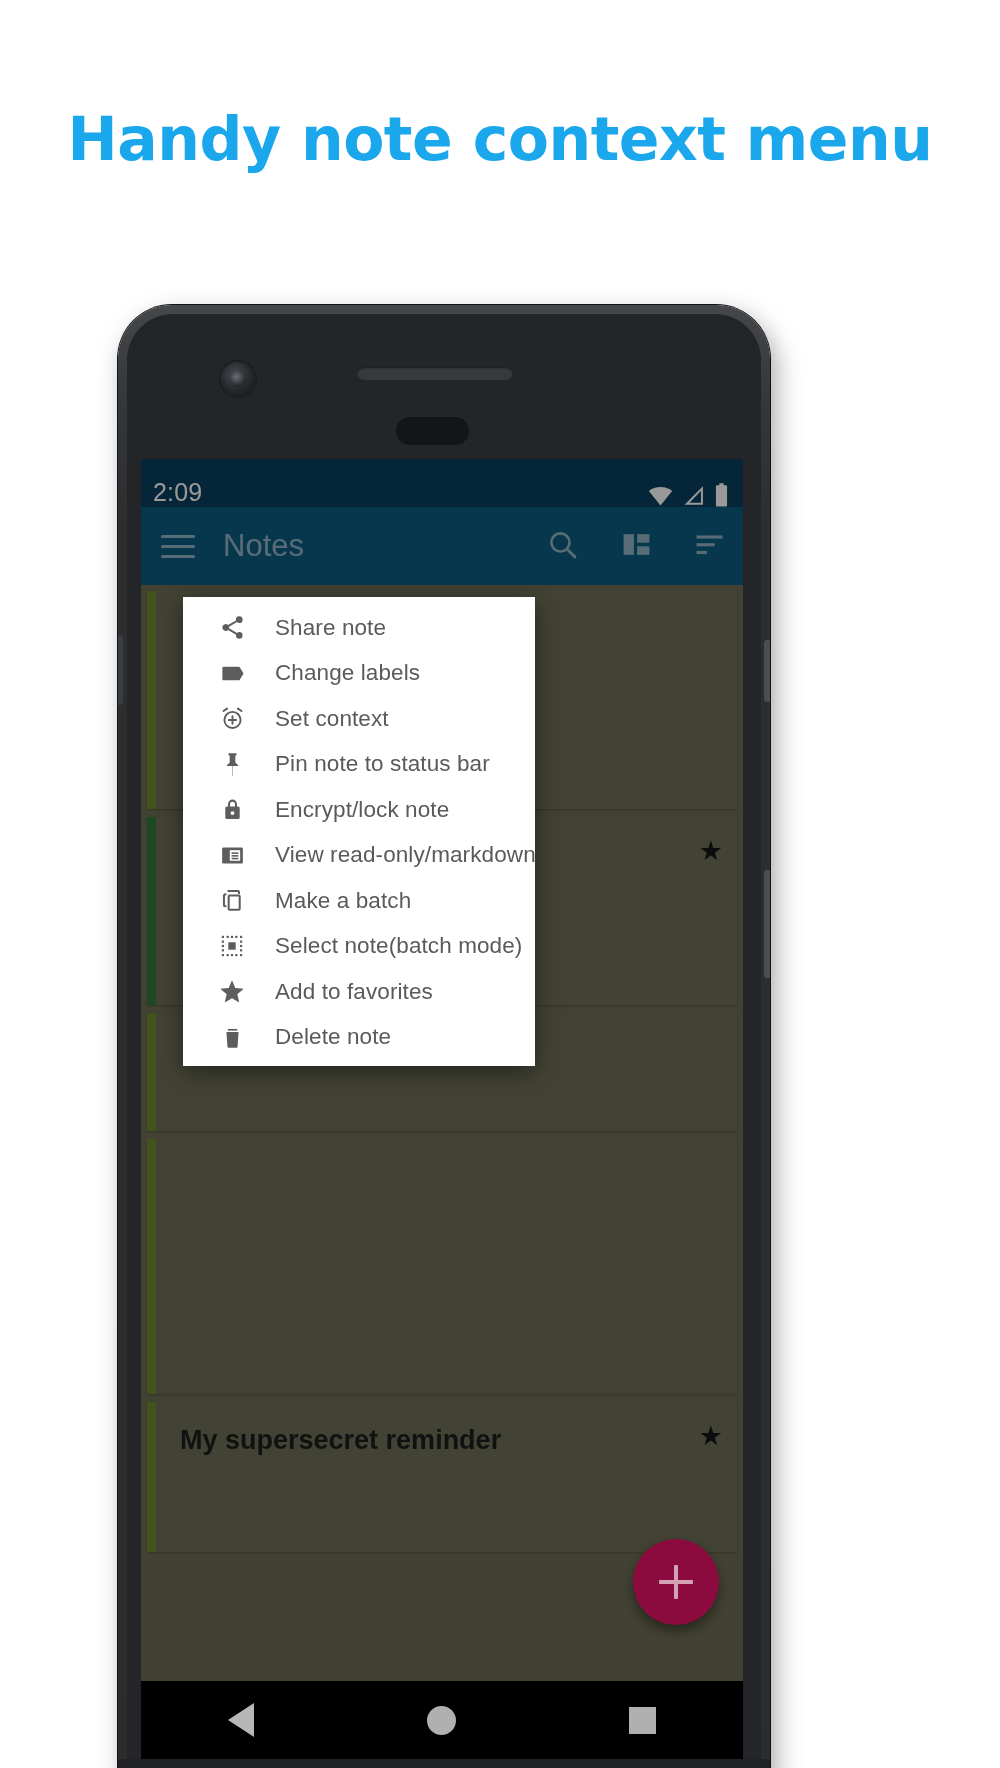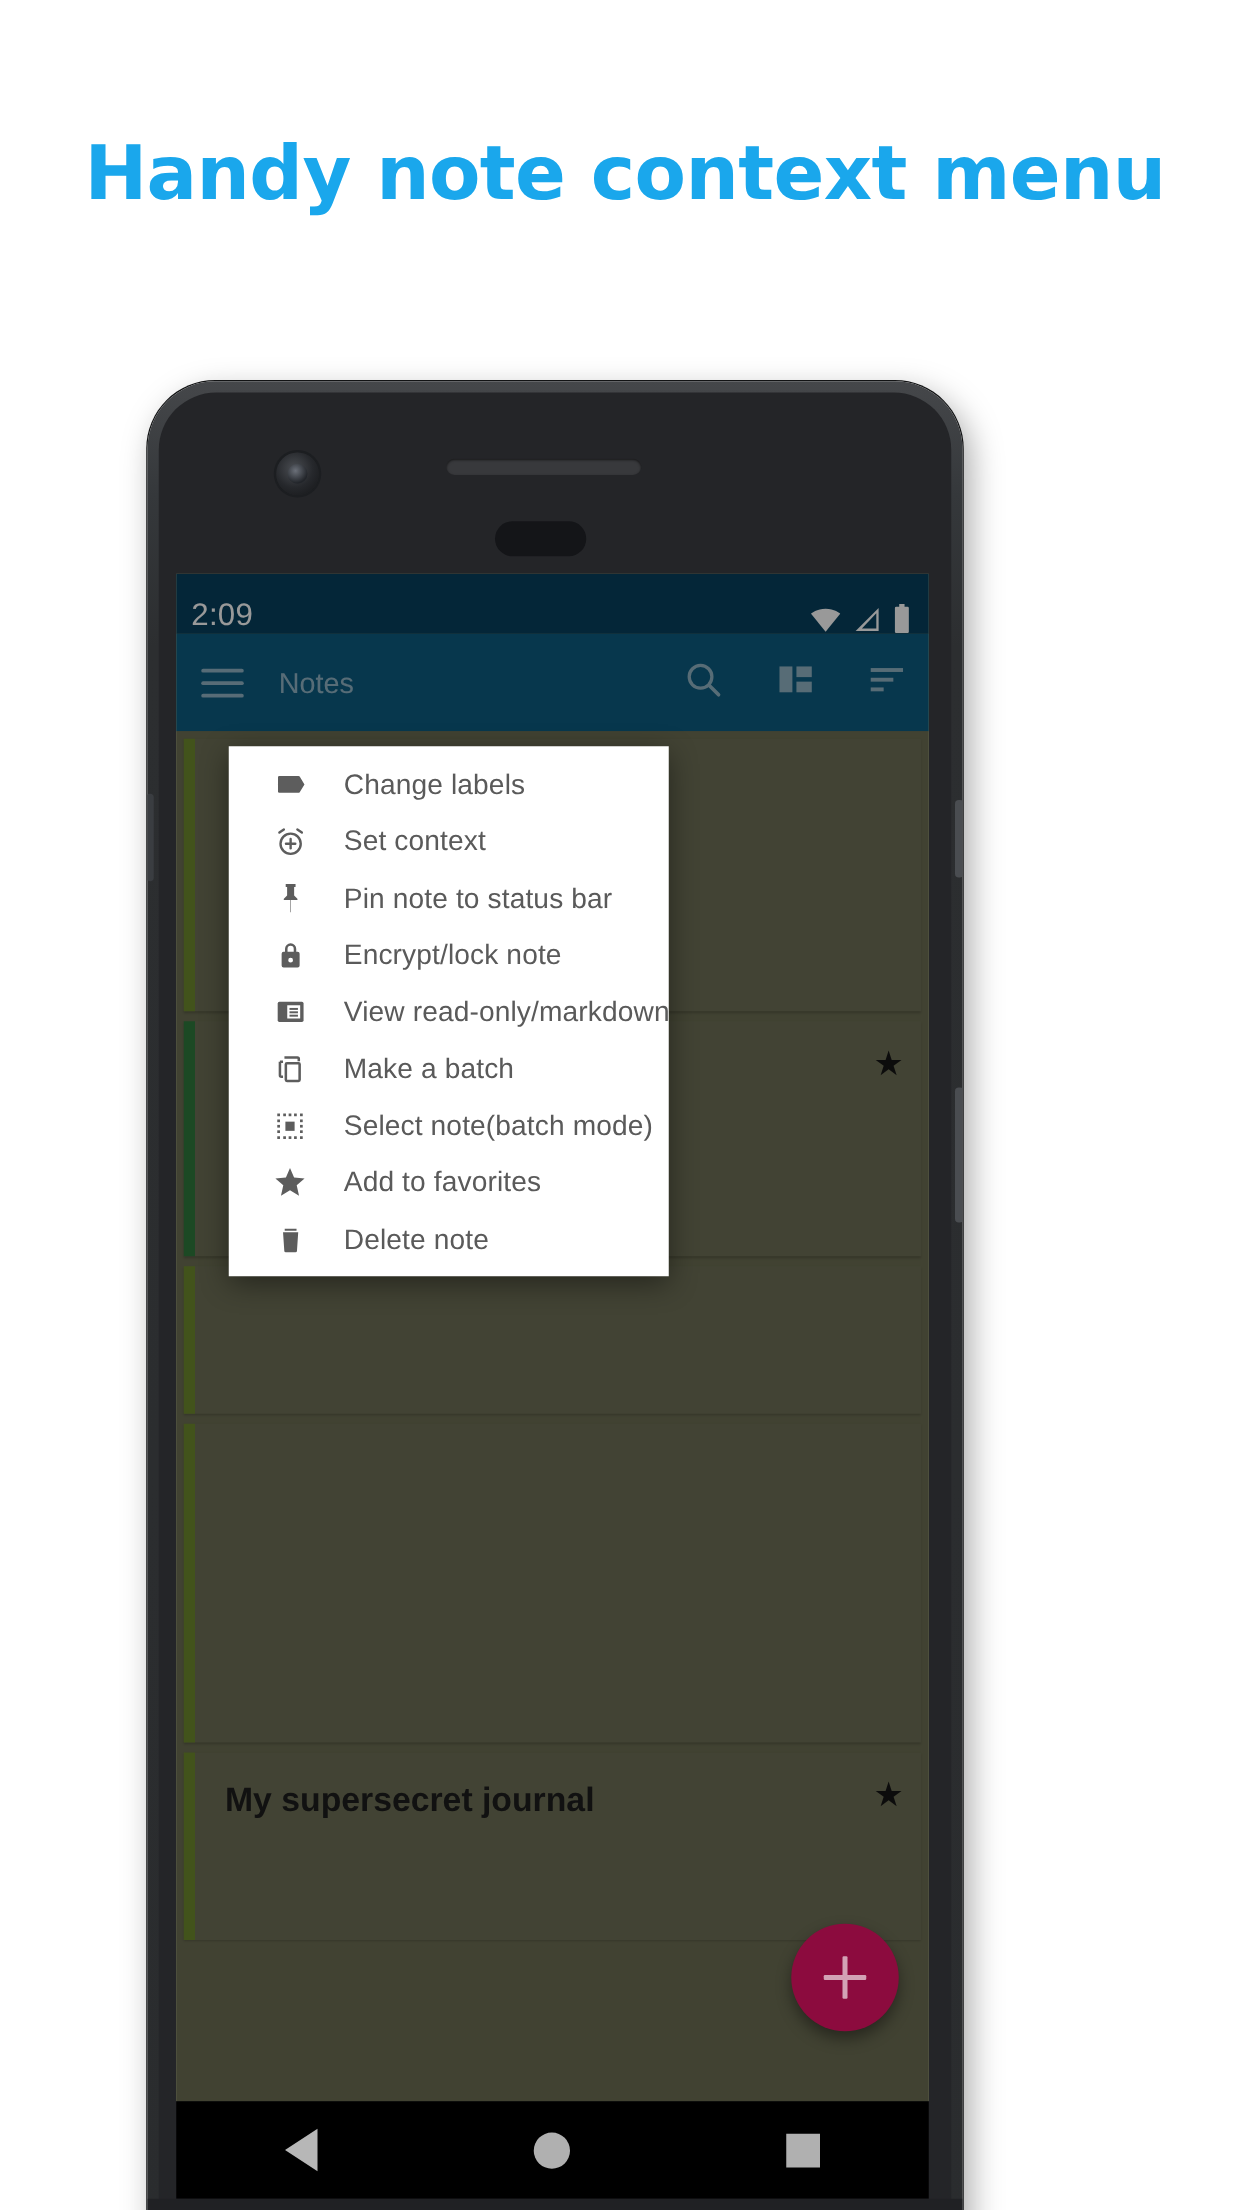--- a/index.html
+++ b/index.html
@@ -89,21 +89,21 @@
   .status-icons svg { display:block; }
 
   
   .toolbar {
     position: relative; height: 78px; width: 100%;
     background: #0d5c80;
     display:flex; align-items:center; padding: 0 18px 0 20px;
   }
   .tb-title {
     color: rgba(255,255,255,.55);
-    font-size: 23px; margin-left: 28px; font-weight: 400;
+    font-size: 31px; margin-left: 28px; font-weight: 400;
   }
   .tb-actions { margin-left:auto; display:flex; align-items:center; gap: 42px; }
   .ic { opacity:.55; display:block; }
   .hamburger { width: 34px; }
   .hamburger span {
     display:block; height:3px; background:rgba(255,255,255,.55); border-radius:2px; margin:7px 0;
   }
 
   
   .noteslist { position:relative; width:100%; height: 1096px; background:#6d6f54; padding: 6px 6px 0 6px; }
@@ -256,33 +256,41 @@
           <div class="nc-body"></div>
           <div class="nc-star">★</div>
         </div>
         <div class="notecard" style="height:118px">
           <div class="nc-title"></div>
         </div>
         <div class="notecard" style="height:255px">
           <div class="nc-title"></div>
         </div>
         <div class="notecard" style="height:150px">
-          <div class="nc-title">My supersecret journal</div>
+          <div class="nc-title">My supersecret reminder</div>
           <div class="nc-star">★</div>
         </div>
       </div>
 
       <div class="scrim"></div>
 
       <div class="fab">
         <div class="plus"></div>
       </div>
 
       <div class="ctxmenu">
 
+        <div class="mitem">
+          <span class="mi-icon">
+            <svg width="27" height="27" viewBox="0 0 24 24" fill="#5d5d5d">
+                <path d="M18 16.1c-.76 0-1.44.3-1.96.77L8.91 12.7c.05-.23.09-.46.09-.7s-.04-.47-.09-.7l7.05-4.11c.54.5 1.25.81 2.04.81a3 3 0 1 0-3-3c0 .24.04.47.09.7L8.04 9.81A3 3 0 1 0 6 15c.79 0 1.5-.31 2.04-.81l7.12 4.16c-.05.21-.08.43-.08.65a2.92 2.92 0 1 0 2.92-2.9z"></path>
+              </svg>
+          </span>
+          <span class="mi-label">Share note</span>
+        </div>
 
 
         <div class="mitem">
           <span class="mi-icon">
             <svg width="27" height="27" viewBox="0 0 24 24" fill="#5d5d5d">
                 <path d="M17.6 6H4a1 1 0 0 0-1 1v10a1 1 0 0 0 1 1h13.6c.35 0 .67-.18.85-.47l3.4-5.53-3.4-5.53A1 1 0 0 0 17.6 6z"></path>
               </svg>
           </span>
           <span class="mi-label">Change labels</span>
         </div>

